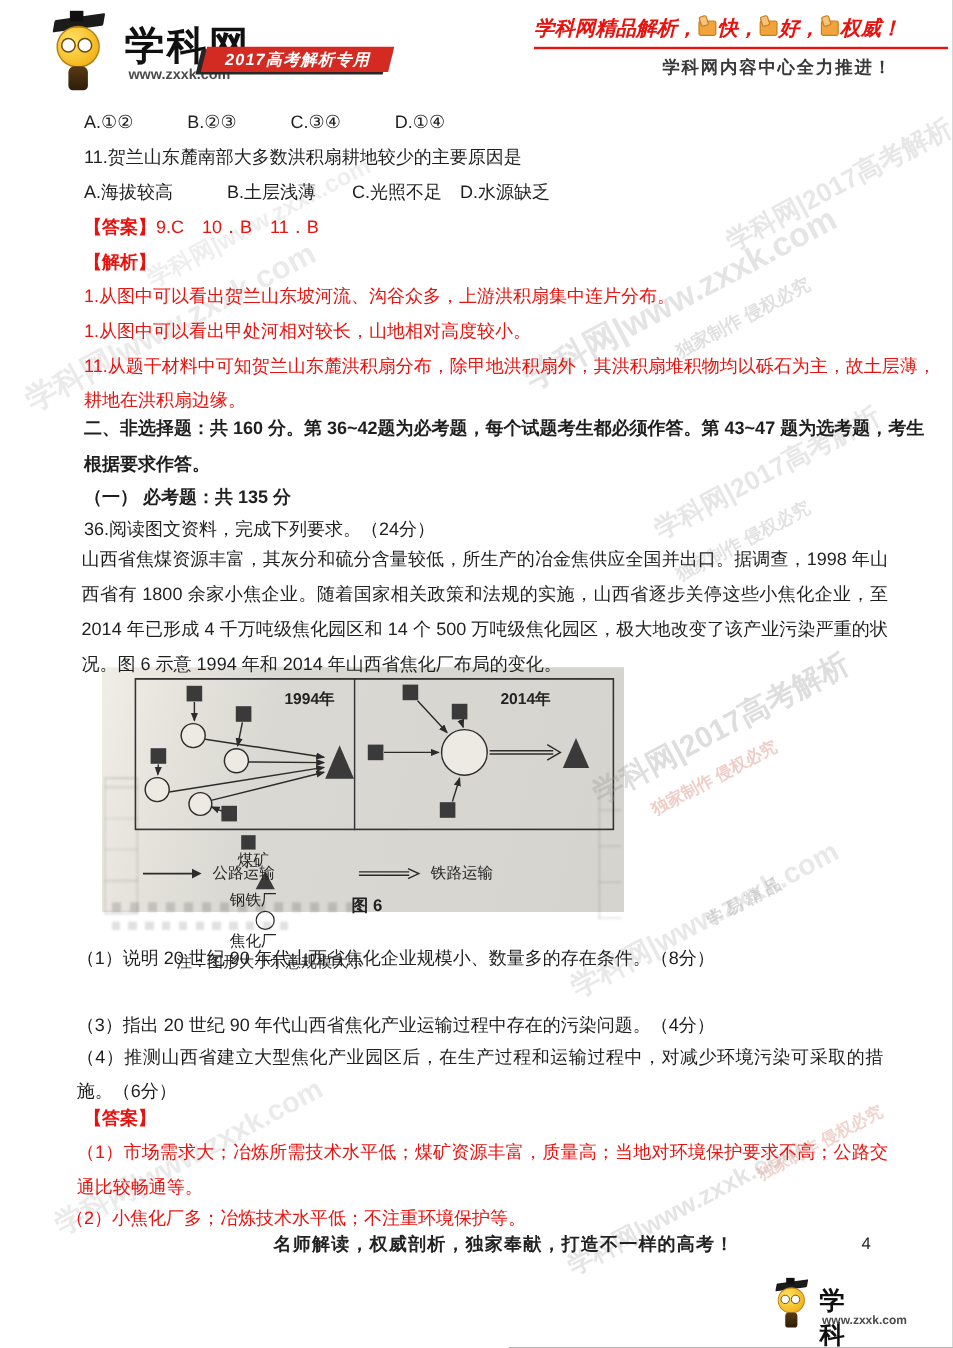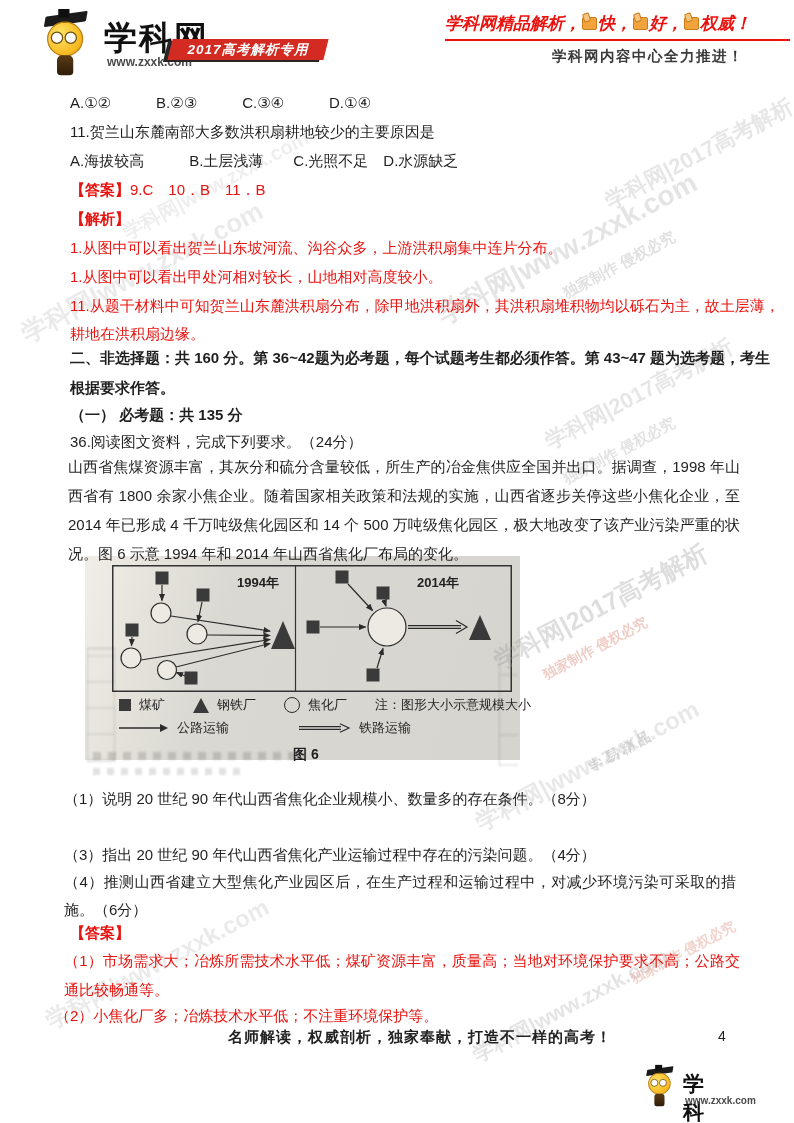--- a/index.html
+++ b/index.html
@@ -165,21 +165,21 @@
         <line x1="208" y1="62" x2="253.5" y2="62" marker-end="url(#mA)"></line>
         <line x1="265" y1="103" x2="271" y2="83.5" marker-end="url(#mA)"></line>
         <line x1="296" y1="60.6" x2="349" y2="60.6"></line>
         <line x1="296" y1="63.4" x2="349" y2="63.4"></line>
         <polyline points="344,55.5 355,62 344,68.5" fill="none"></polyline>
         <polygon points="368,50 357,75 379,75" fill="#3a3a3a" stroke="none"></polygon>
         <text x="305" y="22" font-size="13" fill="#222" stroke="none" font-weight="bold">2014年</text>
       </g>
     </svg>
 
-    <div class="legend-row" style="left:34px;top:140px;">
+    <div class="legend-row" style="left:34px;top:140px;flex-direction:column;">
       <span class="lg-sq"></span>
       <span>煤矿</span>
       <span class="lg-tri lg-gap"></span>
       <span>钢铁厂</span>
       <span class="lg-cir lg-gap"></span>
       <span>焦化厂</span>
       <span class="lg-gap">注：图形大小示意规模大小</span>
     </div>
 
     <div class="legend-row" style="left:34px;top:163px;">

